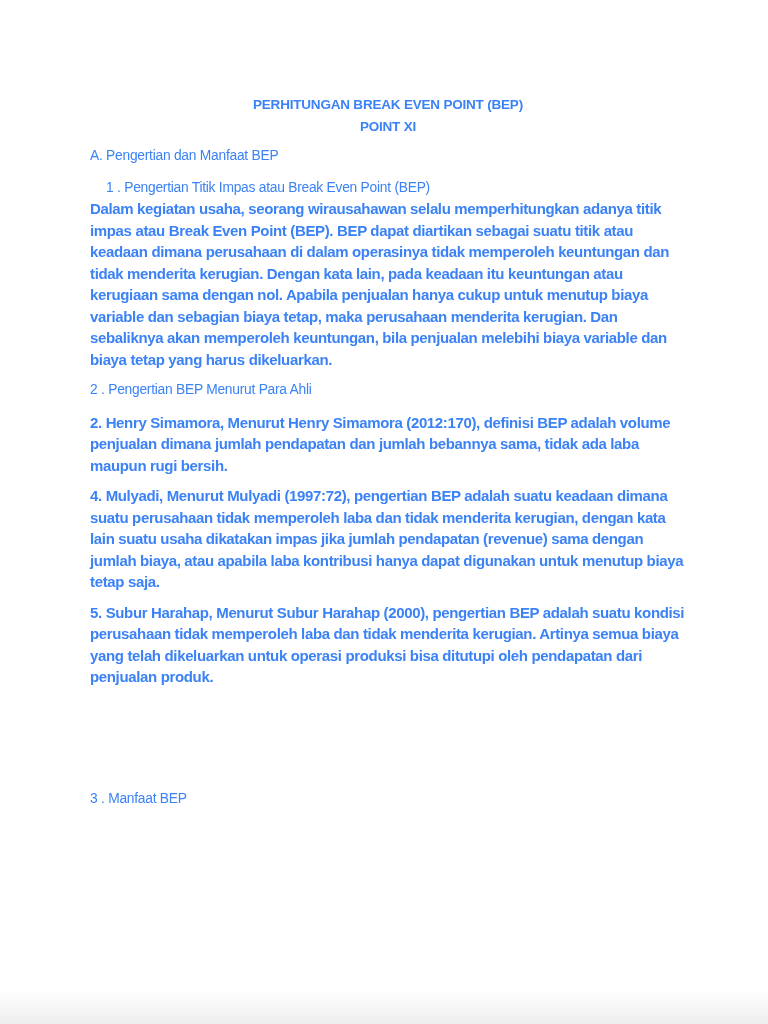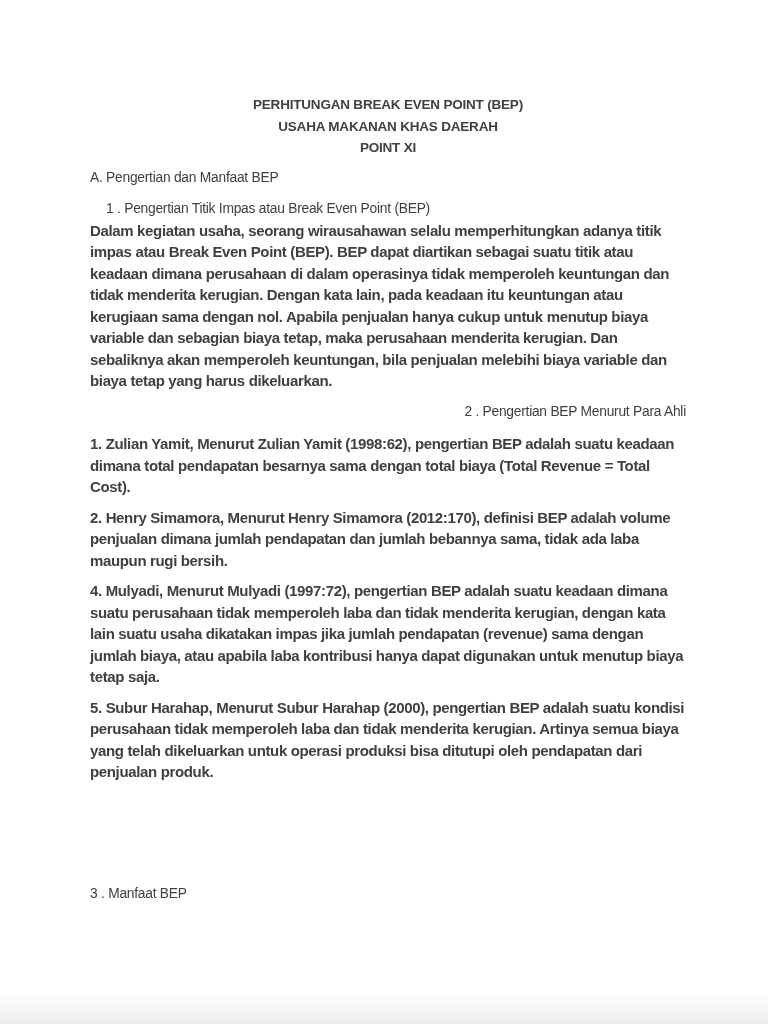--- a/index.html
+++ b/index.html
@@ -7,21 +7,21 @@
     padding: 0;
     background: #ffffff;
   }
   .page {
     position: relative;
     width: 768px;
     height: 1024px;
     background: #ffffff;
     overflow: hidden;
     font-family: "Liberation Sans", sans-serif;
-    color: #404040;
+    color: #3b82f6;
   }
   .doc {
     position: absolute;
     left: 90px;
     top: 94px;
     width: 596px;
   }
   .title-block {
     text-align: center;
     font-weight: bold;
@@ -32,21 +32,21 @@
   }
   .title-line { white-space: nowrap; }
   .heading {
     font-weight: normal;
     font-size: 13.8px;
     line-height: 21.5px;
     letter-spacing: -0.25px;
   }
   .heading-a   { margin: 8px 0 0 0; }
   .heading-sub1{ margin: 10px 0 0 16px; }
-  .heading-sub2{ margin: 9px 0 11px 0; text-align: right; }
+  .heading-sub2{ margin: 9px 0 11px 0; }
   .heading-sub3{ margin: 100px 0 12px 0; }
   .para {
     font-weight: bold;
     font-size: 15px;
     line-height: 21.5px;
     letter-spacing: -0.35px;
     margin: 0 0 9px 0;
     text-align: left;
   }
   .para-lead { margin: 0 0 0 0; }
@@ -61,32 +61,30 @@
   }
 </style>
 </head>
 <body>
 
 <div class="page">
   <div class="doc">
 
     <div class="title-block">
       <div class="title-line">PERHITUNGAN BREAK EVEN POINT (BEP)</div>
-      <div class="title-line">USAHA MAKANAN KHAS DAERAH</div>
       <div class="title-line">POINT XI</div>
     </div>
 
     <div class="heading heading-a">A. Pengertian dan Manfaat BEP</div>
 
     <div class="heading heading-sub1">1 . Pengertian Titik Impas atau Break Even Point (BEP)</div>
     <p class="para para-lead">Dalam kegiatan usaha, seorang wirausahawan selalu memperhitungkan adanya titik impas atau Break Even Point (BEP). BEP dapat diartikan sebagai suatu titik atau keadaan dimana perusahaan di dalam operasinya tidak memperoleh keuntungan dan tidak menderita kerugian. Dengan kata lain, pada keadaan itu keuntungan atau kerugiaan sama dengan nol. Apabila penjualan hanya cukup untuk menutup biaya variable dan sebagian biaya tetap, maka perusahaan menderita kerugian. Dan sebaliknya akan memperoleh keuntungan, bila penjualan melebihi biaya variable dan biaya tetap yang harus dikeluarkan.</p>
 
     <div class="heading heading-sub2">2 . Pengertian BEP Menurut Para Ahli</div>
 
-    <p class="para">1. Zulian Yamit, Menurut Zulian Yamit (1998:62), pengertian BEP adalah suatu keadaan dimana total pendapatan besarnya sama dengan total biaya (Total Revenue = Total Cost).</p>
     <p class="para">2. Henry Simamora, Menurut Henry Simamora (2012:170), definisi BEP adalah volume penjualan dimana jumlah pendapatan dan jumlah bebannya sama, tidak ada laba maupun rugi bersih.</p>
     <p class="para">4. Mulyadi, Menurut Mulyadi (1997:72), pengertian BEP adalah suatu keadaan dimana suatu perusahaan tidak memperoleh laba dan tidak menderita kerugian, dengan kata lain suatu usaha dikatakan impas jika jumlah pendapatan (revenue) sama dengan jumlah biaya, atau apabila laba kontribusi hanya dapat digunakan untuk menutup biaya tetap saja.</p>
     <p class="para">5. Subur Harahap, Menurut Subur Harahap (2000), pengertian BEP adalah suatu kondisi perusahaan tidak memperoleh laba dan tidak menderita kerugian. Artinya semua biaya yang telah dikeluarkan untuk operasi produksi bisa ditutupi oleh pendapatan dari penjualan produk.</p>
 
     <div class="heading heading-sub3">3 . Manfaat BEP</div>
 
   </div>
 
   <div class="bottom-shade"></div>
 </div>

